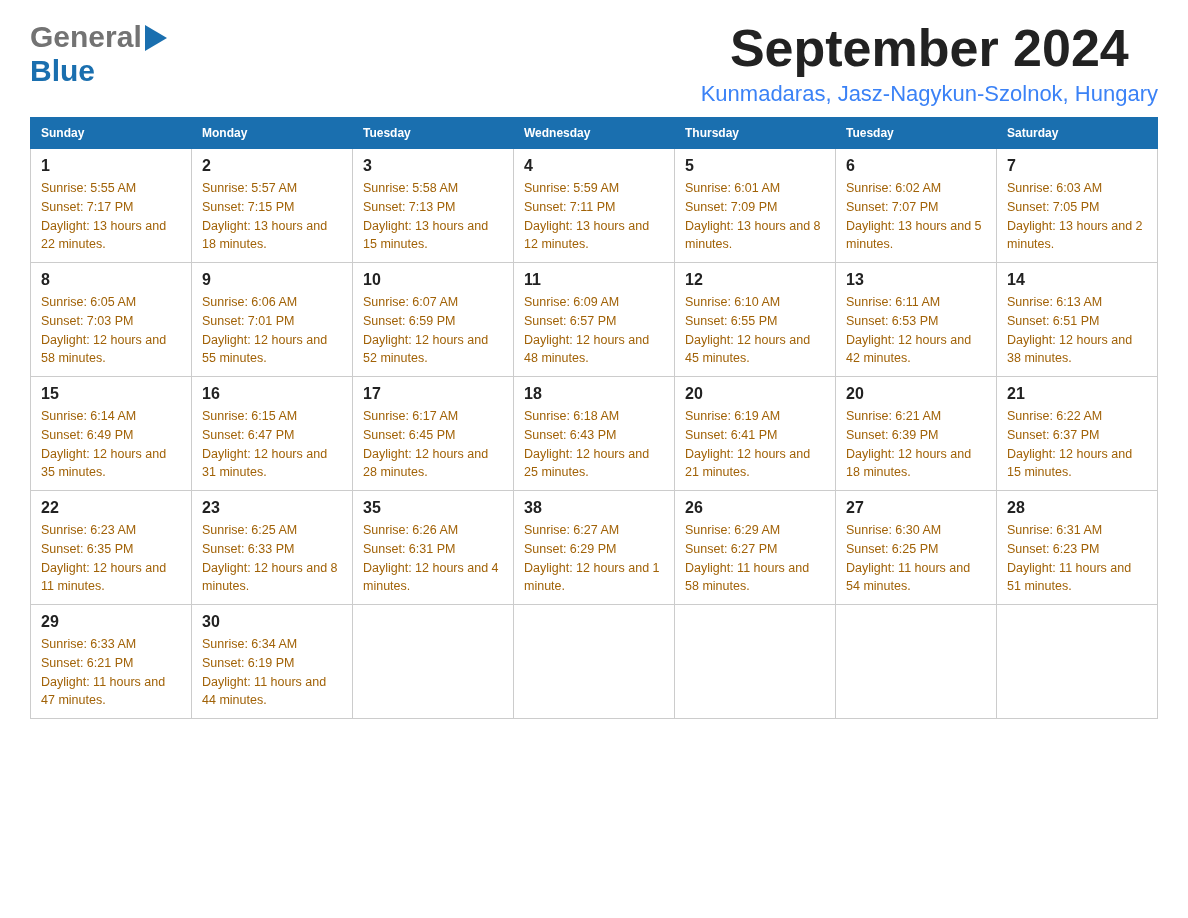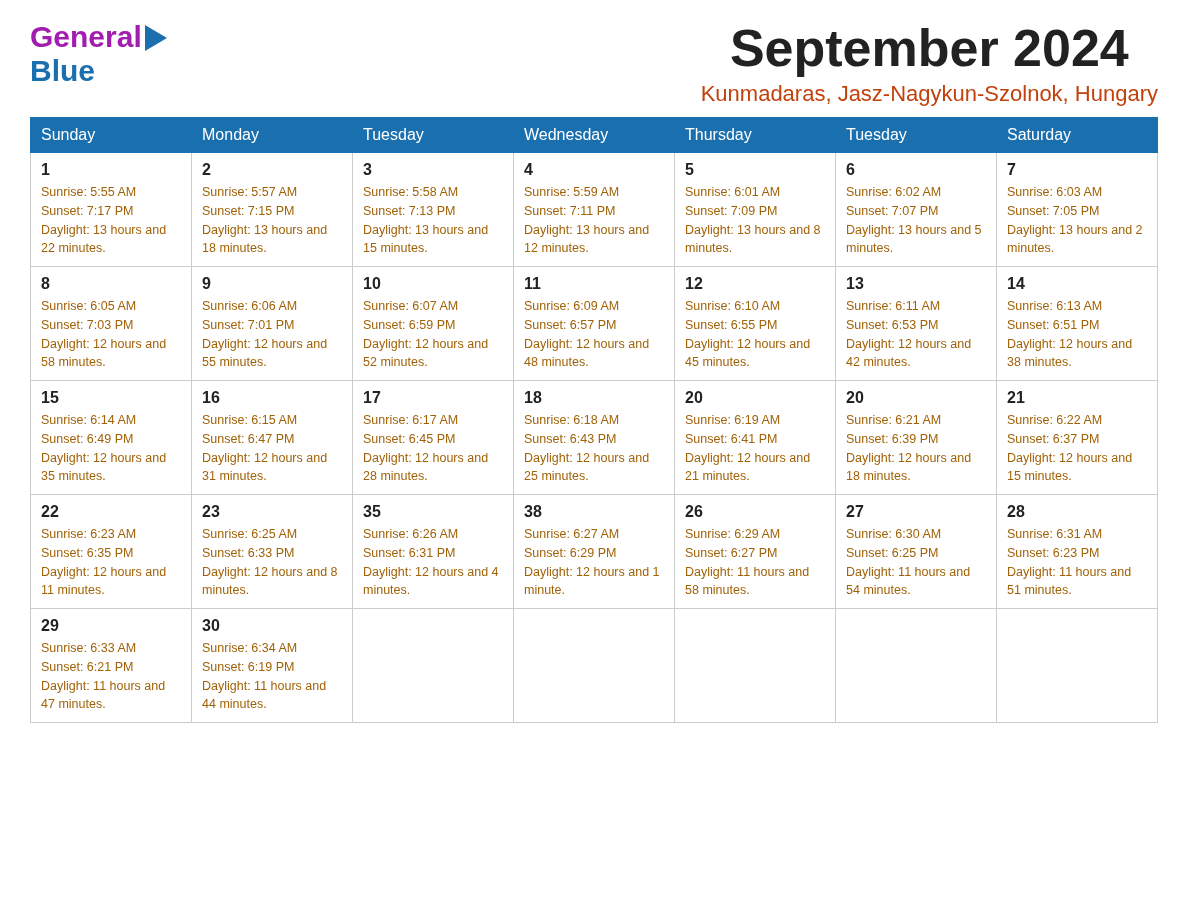--- a/index.html
+++ b/index.html
@@ -34,33 +34,33 @@
       text-align: center;
     }
     .month-title {
       font-size: 52px;
       font-weight: bold;
       color: #222222;
       line-height: 1.1;
     }
     .location-title {
       font-size: 22px;
-      color: #c2410c;
+      color: #3b82f6;
       margin-top: 4px;
     }
     .calendar-table {
       width: 100%;
       border-collapse: collapse;
       margin-top: 10px;
     }
     .calendar-table th {
       background-color: #1a6faf;
       color: #ffffff;
-      font-size: 16px;
-      font-weight: normal;
+      font-size: 12px;
+      font-weight: bold;
       padding: 8px 10px;
       text-align: left;
       border: 1px solid #1a6faf;
     }
     .calendar-table td {
       border: 1px solid #cccccc;
       vertical-align: top;
       padding: 8px 10px;
       width: 14.28%;
       font-size: 13px;
@@ -82,21 +82,21 @@
     .empty-cell {
       background: #ffffff;
     }
   </style>
 </head>
 <body>
 
 <div class="header-area">
   <div class="logo-wrapper">
     <div class="logo-line1">
-      <span style="font-size:30px;font-weight:bold;color:#a21caf;">General</span>
+      <span style="font-size:30px;font-weight:bold;color:#737373;">General</span>
       <svg width="22" height="26" viewBox="0 0 22 26" style="margin-left:3px;margin-top:2px;">
         <polygon points="0,0 22,13 0,26" fill="#1a6faf"></polygon>
       </svg>
     </div>
     <div class="logo-line2">
       <span style="font-size:30px;font-weight:bold;color:#1a6faf;margin-left:0;">Blue</span>
     </div>
   </div>
   <div class="title-area">
     <div class="month-title">September 2024</div>

